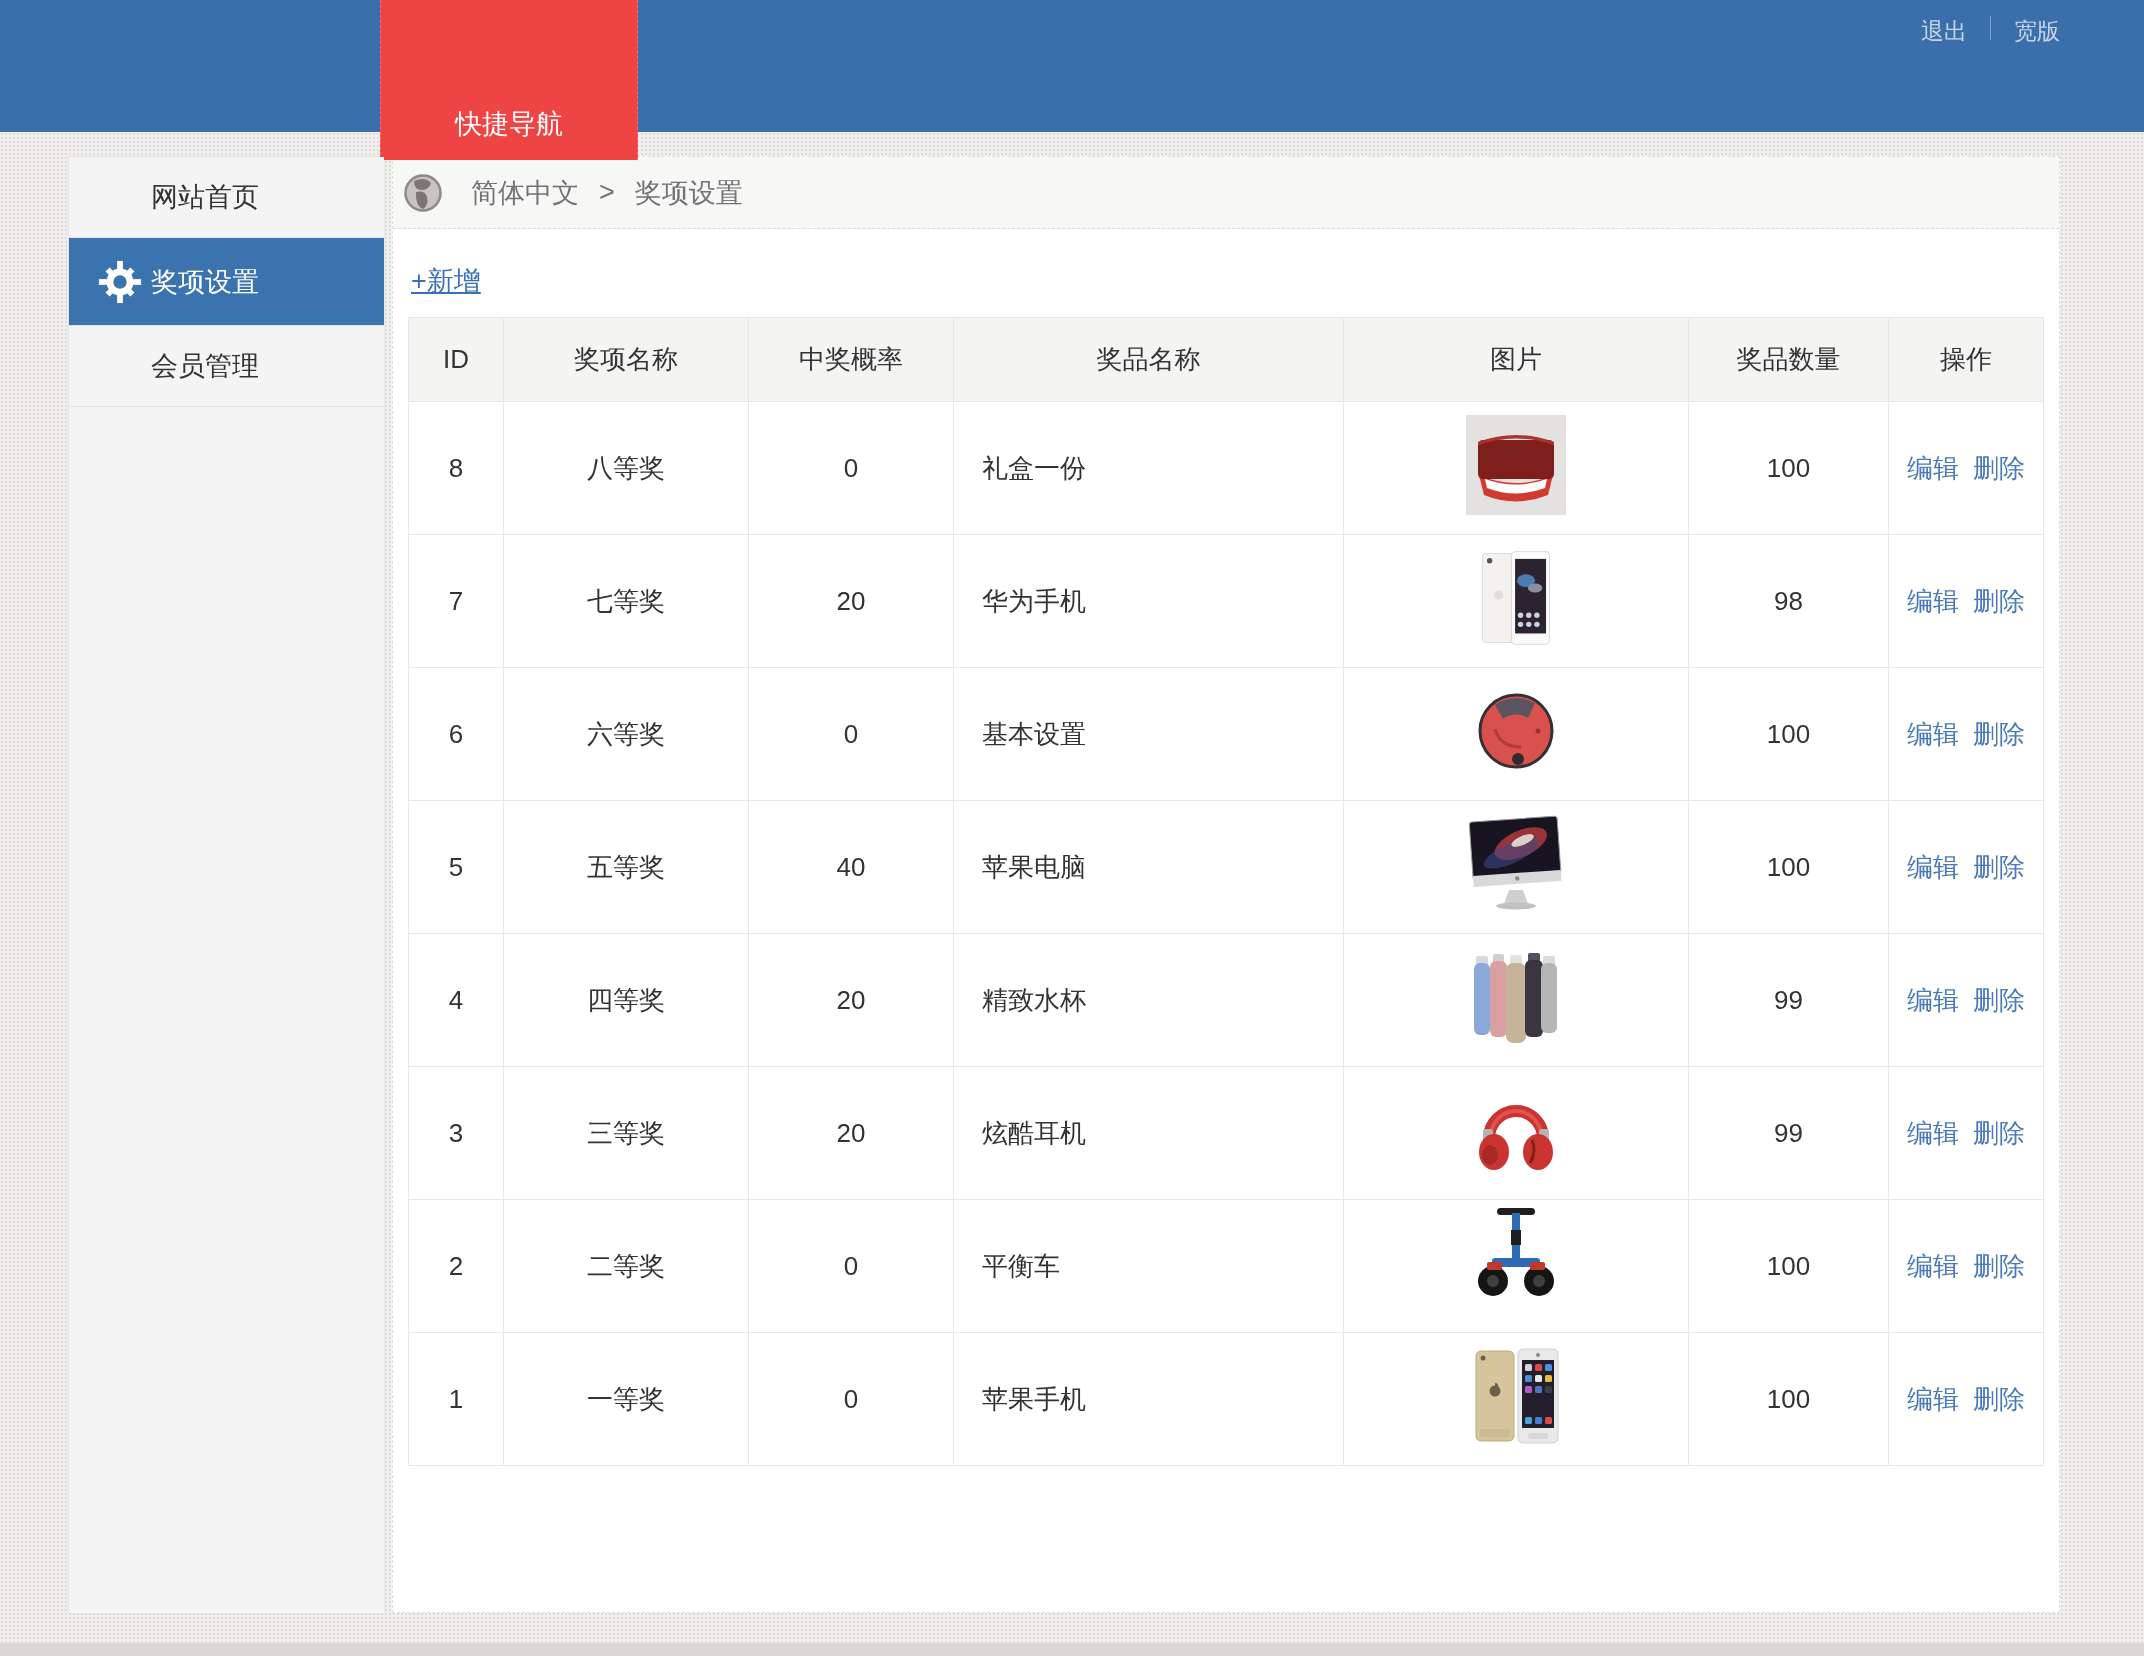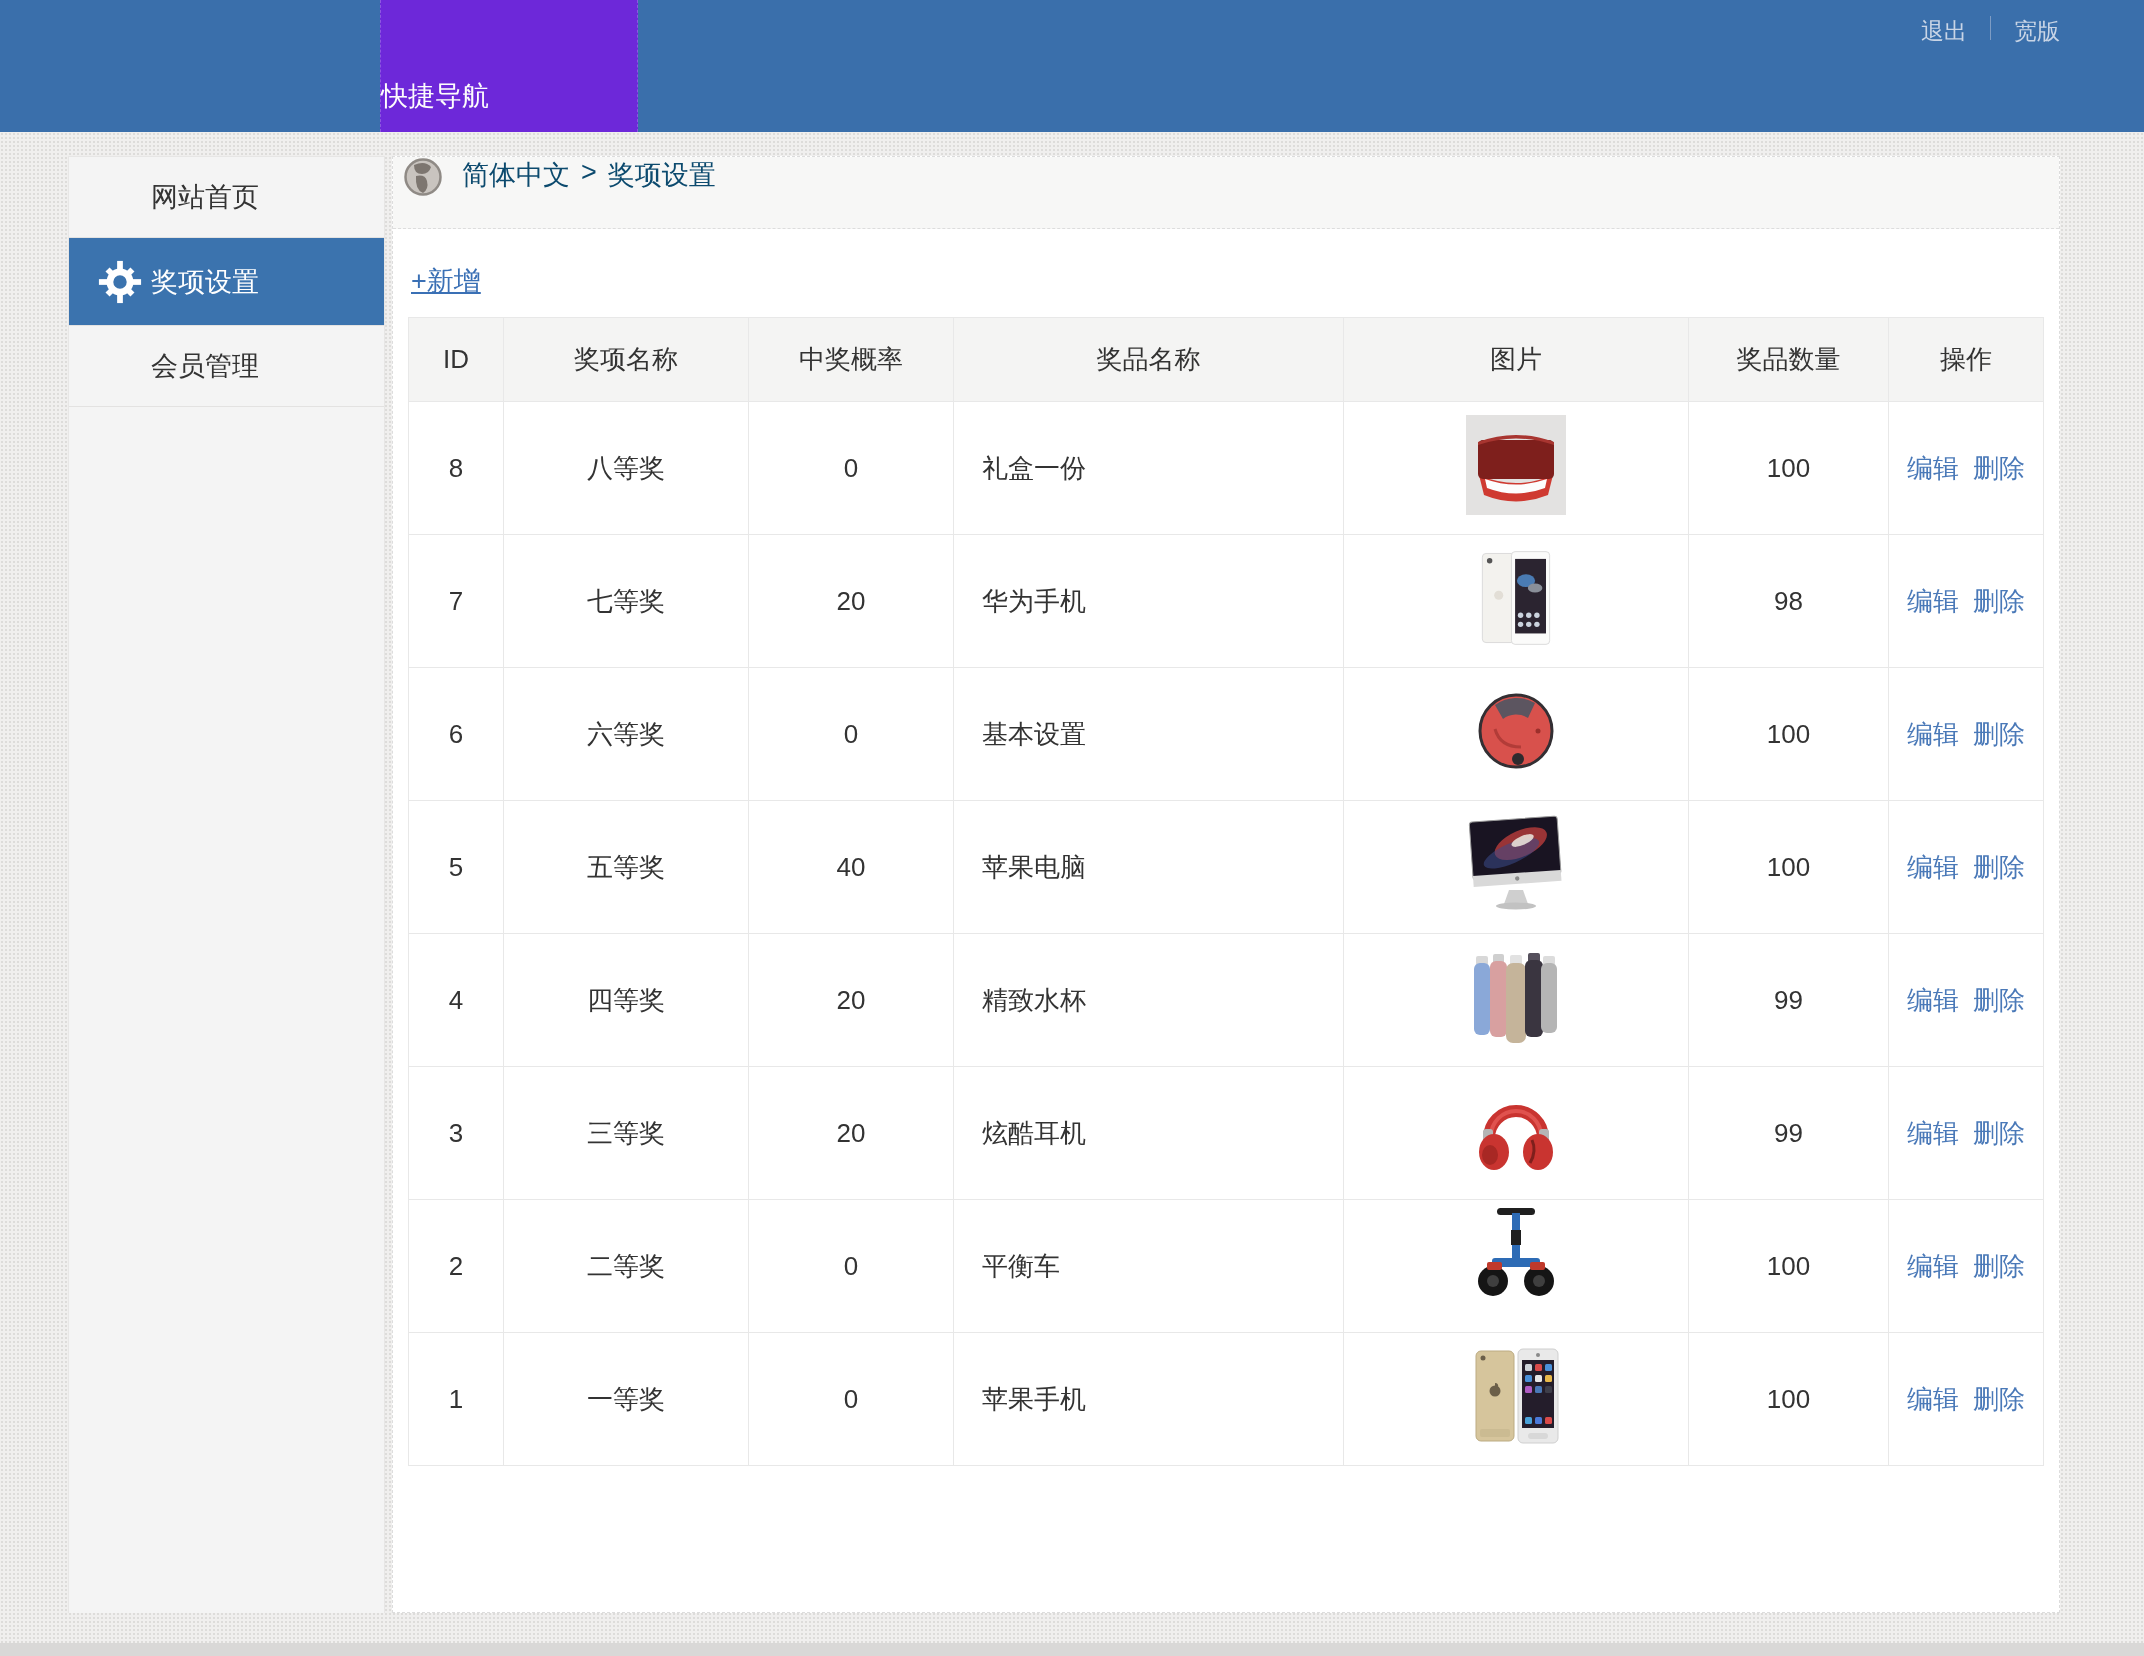--- a/index.html
+++ b/index.html
@@ -9,23 +9,23 @@
     background-color:#f0efee;
     background-image: radial-gradient(#dddcda 1px, transparent 1px);
     background-size:4px 4px;
     overflow:hidden;
     position:relative;
     color:#333;
   }
   
   .top-header { position:relative; height:132px; background:#3a6fab; }
   .quick-tab {
-    position:absolute; left:380px; top:0; width:258px; height:132px;
-    background:#6d28d9; color:#fdfdfd; font-size:27px;
-    display:flex; align-items:flex-end; justify-content:flex-start;
+    position:absolute; left:380px; top:0; width:258px; height:160px;
+    background:#ef4444; color:#fdfdfd; font-size:27px;
+    display:flex; align-items:flex-end; justify-content:center;
     padding-bottom:18px; cursor:pointer;
     border-left:1px dashed rgba(255,255,255,.22);
     border-right:1px dashed rgba(255,255,255,.22);
   }
   .top-links { position:absolute; top:16px; right:84px; display:flex; align-items:flex-start; gap:23px; font-size:23px; }
   .top-links a { color:#c9d5e6; text-decoration:none; cursor:pointer; }
   .top-divider { width:1px; height:24px; background:#7d9cc4; }
 
   
   .main { display:flex; align-items:stretch; padding-top:24px; min-height:1481px; }
@@ -37,22 +37,22 @@
   }
   .side-item.active { background:#3b73ae; color:#fff; height:88px; }
   .side-item .side-icon { position:absolute; left:28px; top:50%; transform:translateY(-50%); width:46px; height:46px; }
 
   .content {
     flex:1; margin-left:7px; margin-right:84px; background:#fff;
     border:1px dashed #ddd; overflow:hidden;
   }
   .breadcrumb {
     height:72px; background:#f7f7f6; border-bottom:1px dashed #ddd;
-    display:flex; padding-left:10px;
-    color:#0c4a6e; font-size:27px; gap:11px;
+    display:flex; align-items:center; padding-left:10px;
+    color:#737373; font-size:27px; gap:20px;
   }
   .breadcrumb .globe { width:40px; height:40px; margin-right:8px; display:inline-flex; }
   .add-link {
     display:inline-block; margin:34px 0 6px 18px;
     color:#3a70b5; font-size:27px; text-decoration:underline; cursor:pointer;
   }
   
   table.prize { border-collapse:collapse; table-layout:fixed; width:1635px; margin:12px 0 0 15px; background:#fff; }
   table.prize th {
     background:#f4f4f3; font-weight:normal; font-size:26px; color:#333;

